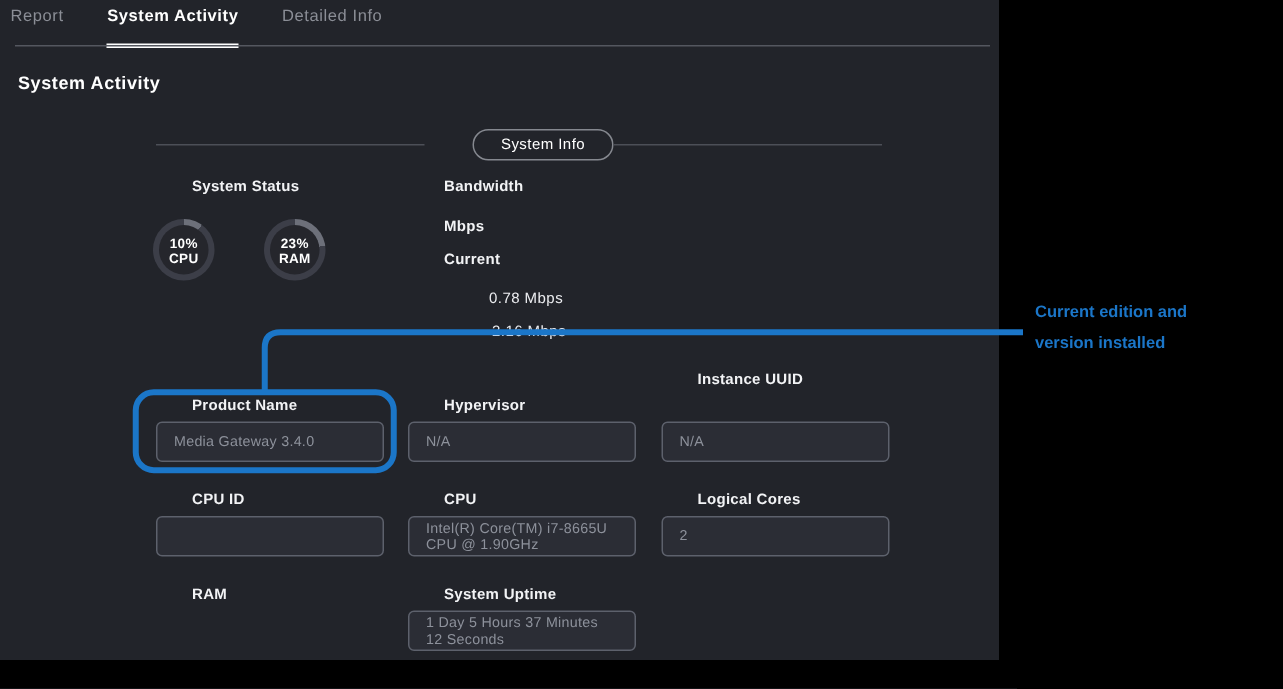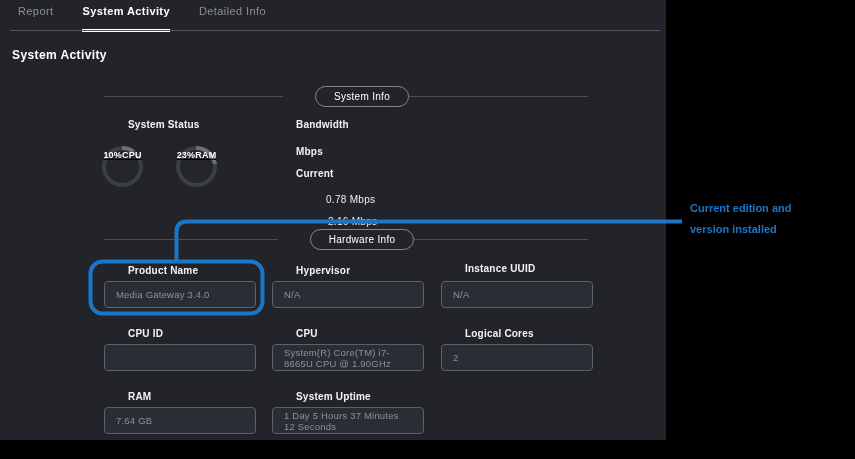--- a/index.html
+++ b/index.html
@@ -25,21 +25,21 @@
     background:var(--bg);
     font-family:"Liberation Sans", sans-serif;
   }
   .panel{
     position:absolute;left:0;top:0;width:666px;height:440px;
     background:var(--panel);
   }
   
   .tabbar{position:absolute;left:0;top:0;width:100%;height:31px;}
   .tab-divider{position:absolute;left:10px;right:6px;bottom:0;height:1px;background:var(--tab-divider);}
-  .tabs{display:flex;gap:29px;padding-left:18px;padding-top:5px;}
+  .tabs{display:flex;gap:29px;padding-left:7px;padding-top:5px;}
   .tab{
     position:relative;font-size:11px;letter-spacing:.4px;color:var(--muted);
     cursor:pointer;white-space:nowrap;
   }
   .tab.active{color:#ffffff;font-weight:bold;}
   .tab.active::after{
     content:"";position:absolute;left:0;right:0;top:24px;height:3px;background:#ffffff;
   }
   
   .page-title{
@@ -58,21 +58,21 @@
   }
   
   .lbl{
     position:absolute;font-size:10px;font-weight:bold;color:var(--label);
     letter-spacing:.2px;white-space:nowrap;margin-left:24px;
   }
   
   .gauge{position:absolute;width:41px;height:41px;border-radius:50%;}
   .gauge-inner{
     position:absolute;inset:4px;border-radius:50%;background:var(--gauge-inner);
-    display:flex;flex-direction:row;align-items:flex-start;justify-content:center;text-decoration:underline;
+    display:flex;flex-direction:column;align-items:center;justify-content:center;
   }
   .gauge-inner span{font-size:9px;font-weight:bold;color:#ffffff;line-height:10px;letter-spacing:.2px;}
   
   .bw-val{position:absolute;font-size:10px;color:#ecedf0;letter-spacing:.3px;white-space:nowrap;margin-top:48px;}
   
   .field{
     position:absolute;width:152px;height:27px;border:1px solid var(--field-border);
     border-radius:4px;background:var(--field-bg);color:var(--field-text);
     font-size:9.5px;line-height:11px;letter-spacing:.2px;
     display:flex;align-items:center;padding:0 11px;overflow:hidden;
@@ -120,46 +120,40 @@
       <span>23%</span>
       <span>RAM</span>
     </div>
   </div>
 
   <div class="lbl" style="left:272px;top:146px">Mbps</div>
   <div class="bw-val" style="left:326px;top:146px">0.78 Mbps</div>
   <div class="lbl" style="left:272px;top:168px">Current</div>
   <div class="bw-val" style="left:328px;top:168px">2.16 Mbps</div>
 
-  <div class="section-head" style="top:229px">
-    <div class="line"></div>
-    <div class="pill">Hardware Info</div>
-    <div class="line"></div>
-  </div>
 
   <div class="lbl" style="left:104px;top:265px">Product Name</div>
   <div class="field" style="left:104px;top:281px">Media Gateway 3.4.0</div>
 
   <div class="lbl" style="left:272px;top:265px">Hypervisor</div>
   <div class="field" style="left:272px;top:281px">N/A</div>
 
-  <div class="lbl" style="left:441px;top:263px">Instance UUID</div>
+  <div class="lbl" style="left:441px;top:248px">Instance UUID</div>
   <div class="field" style="left:441px;top:281px">N/A</div>
 
   <div class="lbl" style="left:104px;top:328px">CPU ID</div>
   <div class="field" style="left:104px;top:344px"></div>
 
   <div class="lbl" style="left:272px;top:328px">CPU</div>
-  <div class="field" style="left:272px;top:344px">System(R) Core(TM) i7-8665U CPU @ 1.90GHz</div>
+  <div class="field" style="left:272px;top:344px">Intel(R) Core(TM) i7-8665U CPU @ 1.90GHz</div>
 
   <div class="lbl" style="left:441px;top:328px">Logical Cores</div>
   <div class="field" style="left:441px;top:344px">2</div>
 
   <div class="lbl" style="left:104px;top:391px">RAM</div>
-  <div class="field" style="left:104px;top:407px">7.64 GB</div>
 
   <div class="lbl" style="left:272px;top:391px">System Uptime</div>
   <div class="field" style="left:272px;top:407px">1 Day 5 Hours 37 Minutes 12 Seconds</div>
 
 </div>
 
 <svg class="callout-svg" width="855" height="459" viewBox="0 0 855 459">
   <path d="M 682 221.5 L 187 221.5 Q 176.5 221.5 176.5 232 L 176.5 261" fill="none" style="stroke:var(--accent)" stroke-width="4"></path>
   <rect x="90.5" y="261.5" width="172" height="52" rx="12" fill="none" style="stroke:var(--accent)" stroke-width="4"></rect>
 </svg>

